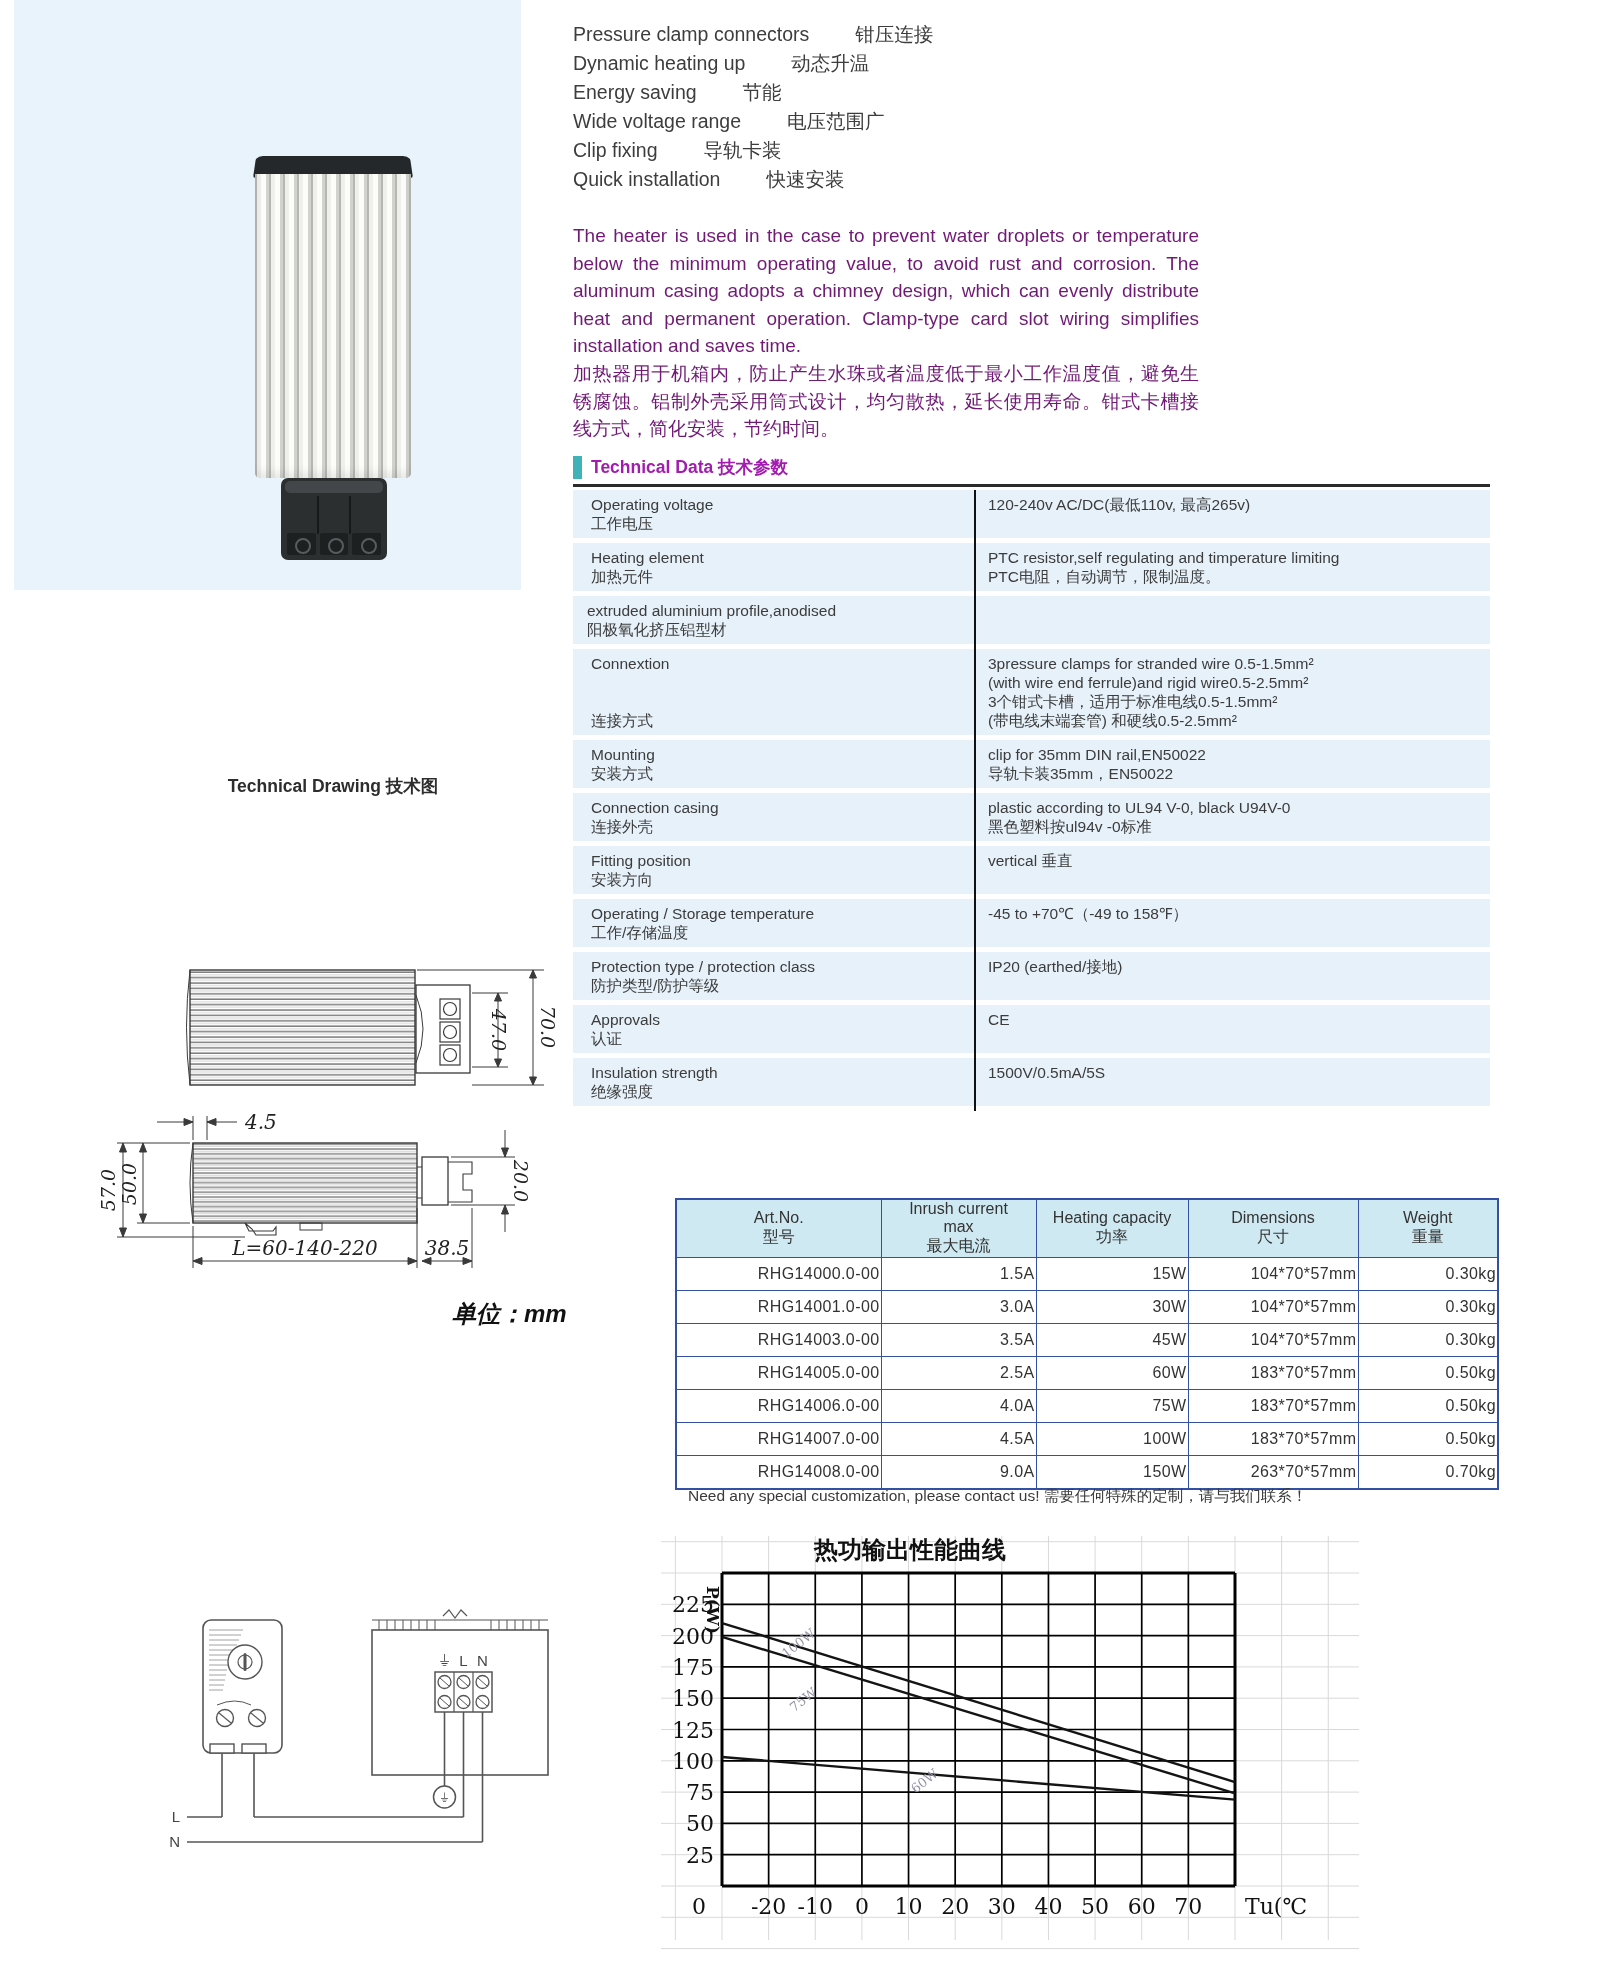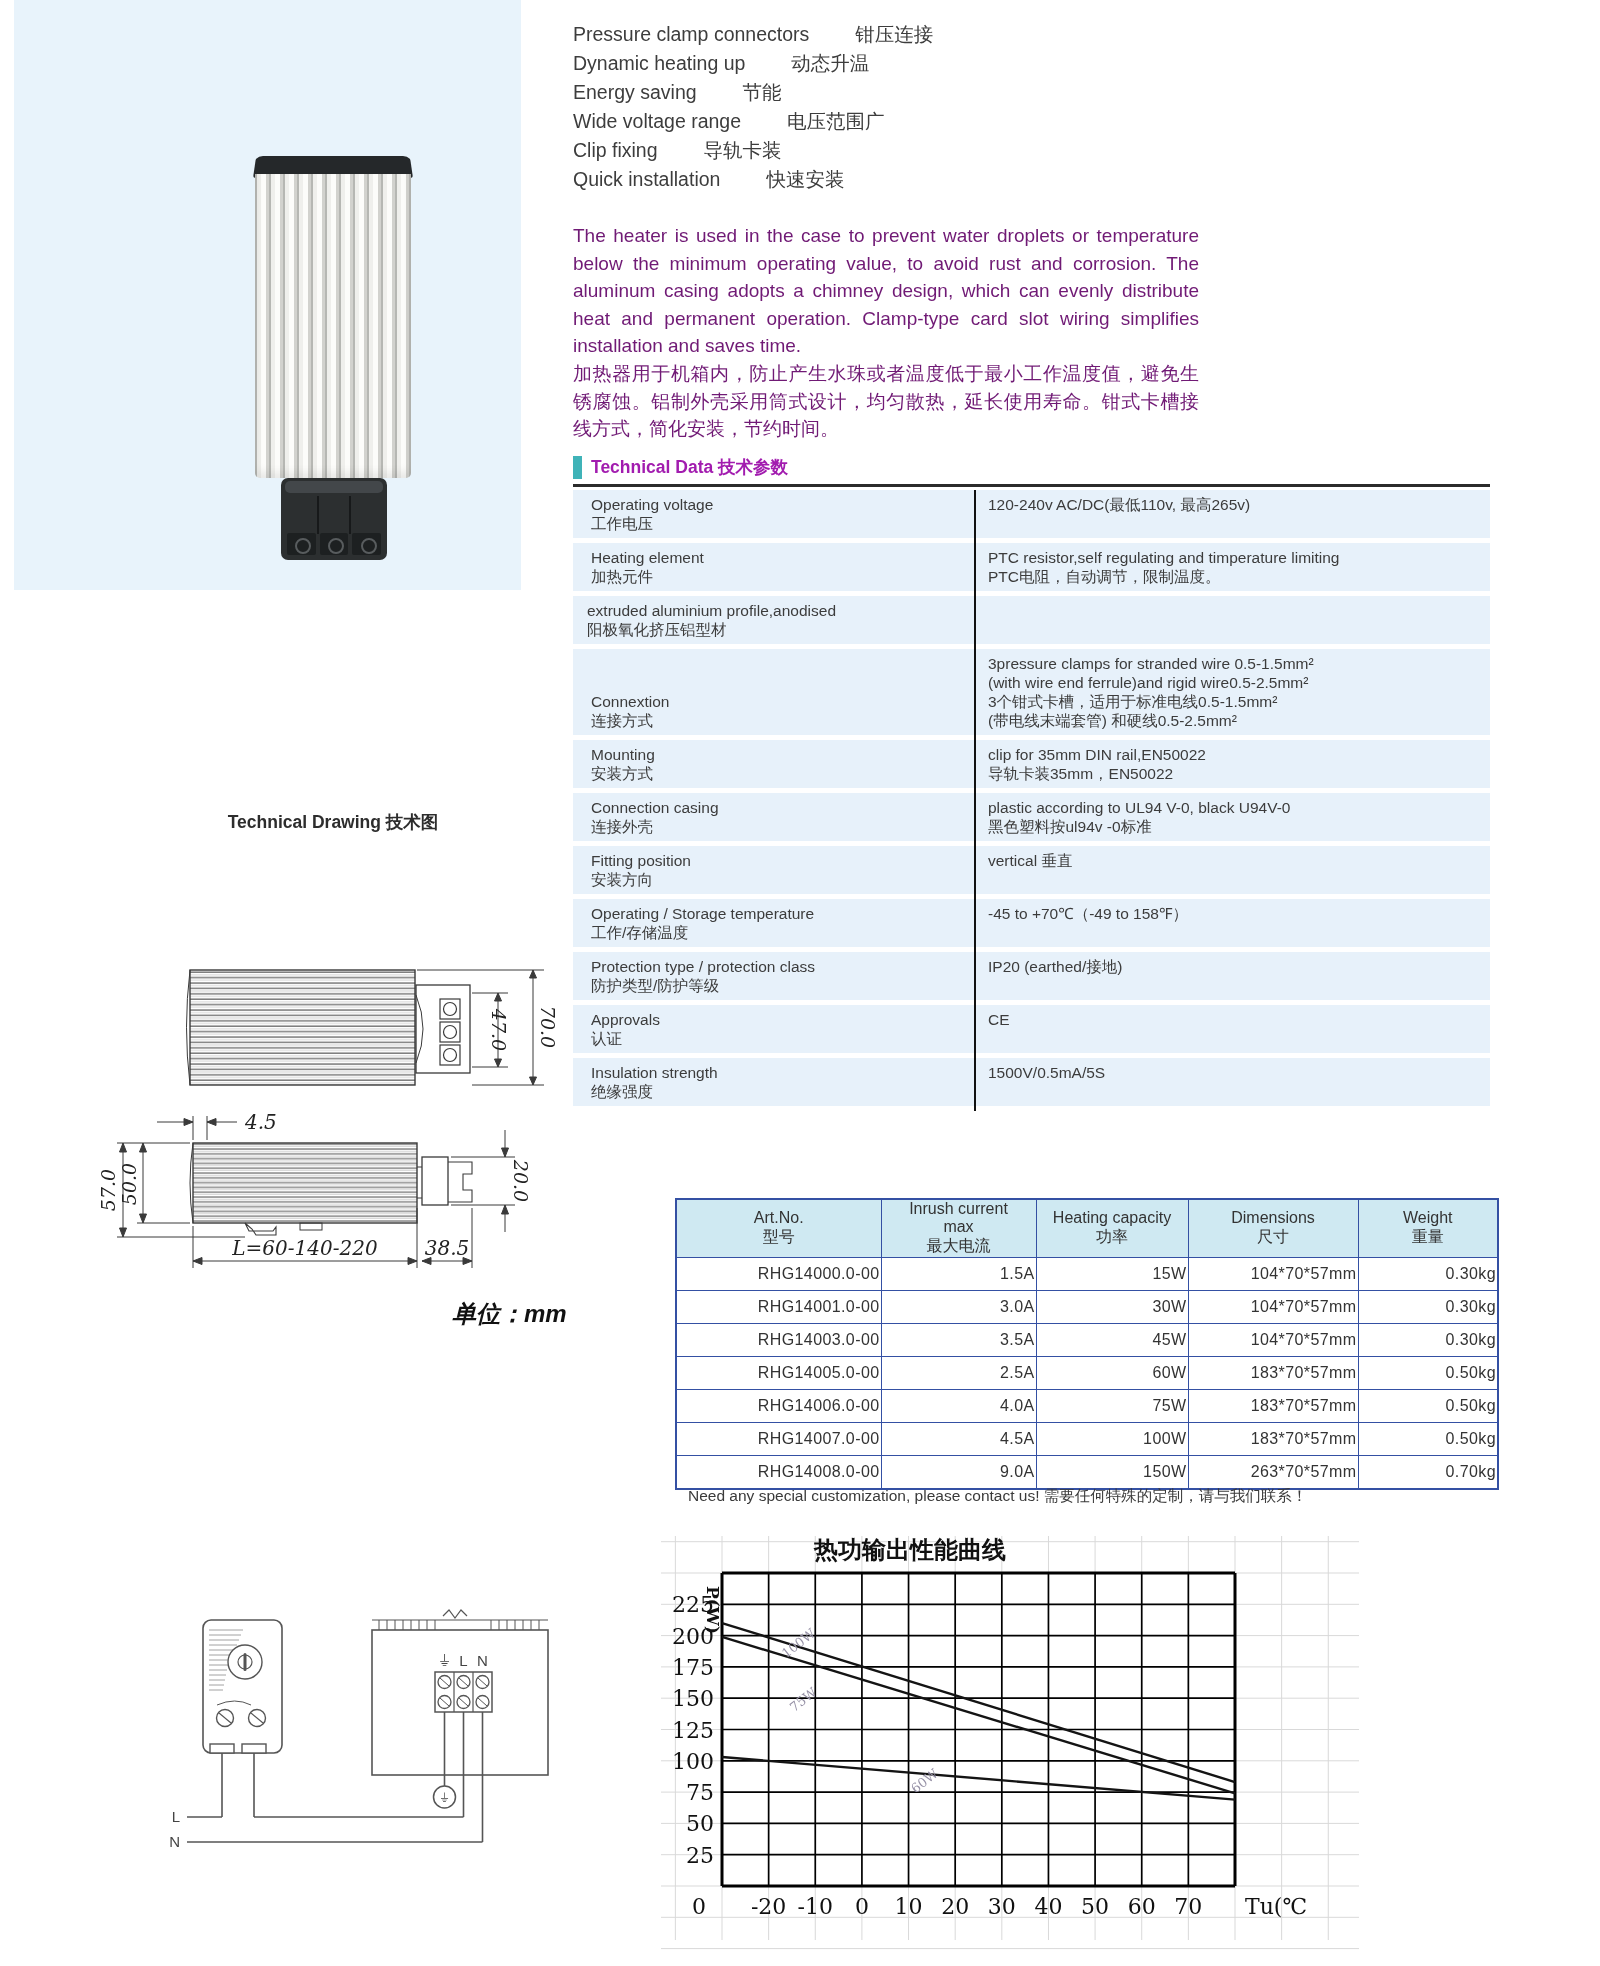--- a/index.html
+++ b/index.html
@@ -33,34 +33,34 @@
   .description{left:573px;top:222px;width:626px;font-size:19px;line-height:27.6px;color:#701a75;}
   .description p{margin:0;text-align:justify;}
 
   
   .td-header{left:573px;top:455px;display:flex;align-items:center;}
   .td-bar{width:9px;height:23px;background:#3fb3b8;margin-right:9px;}
   .td-title{font-size:17.5px;font-weight:bold;color:#a21caf;}
   .tech-top-border{left:573px;top:484px;width:917px;height:3px;background:#2b2b2b;}
   .tech-rows{left:573px;top:490px;width:917px;}
   .t-row{display:flex;background:#e7f1fa;margin-bottom:5px;font-size:15.5px;line-height:19px;color:#3c3c3c;}
-  .t-label{width:401px;box-sizing:border-box;padding:5px 8px 5px 18px;display:flex;flex-direction:column;justify-content:flex-end;}
+  .t-label{width:401px;box-sizing:border-box;padding:5px 8px 5px 18px;display:flex;flex-direction:column;justify-content:space-between;}
   .t-value{flex:1;box-sizing:border-box;padding:5px 12px 5px 14px;display:flex;flex-direction:column;justify-content:flex-start;}
   .tech-divider{position:absolute;left:401px;top:0;bottom:0;width:2px;background:#111;}
 
   
   .product-table-wrap{left:675px;top:1198px;}
   table.pt{border-collapse:collapse;border:2.5px solid #3450a3;}
   .pt th,.pt td{border:1.6px solid #3450a3;}
   .pt th{background:#cfe9f2;height:50px;font-weight:normal;font-size:16px;color:#333;padding:0 12px;}
   .pt td{height:30px;text-align:right;font-size:16px;color:#333;letter-spacing:.4px;}
   .note{left:688px;top:1486px;font-size:15.5px;color:#3a3a3a;}
 
   
-  .drawing-title{left:226px;top:774px;width:214px;text-align:center;font-size:17.5px;font-weight:bold;color:#2d2d2d;margin-top:36px;}
+  .drawing-title{left:226px;top:774px;width:214px;text-align:center;font-size:17.5px;font-weight:bold;color:#2d2d2d;}
   .unit-label{left:452px;top:1298px;font-size:24px;font-weight:bold;color:#111;font-style:italic;}
   svg text.dim{font-family:"DejaVu Serif",serif;font-style:italic;fill:#222;}
   svg text.wlabel{font-family:"Liberation Sans",sans-serif;fill:#444;}
 </style>
 </head>
 <body>
 
 <div class="abs photo-panel">
   <div class="heater-cap"></div>
   <div class="heater-body"></div>

